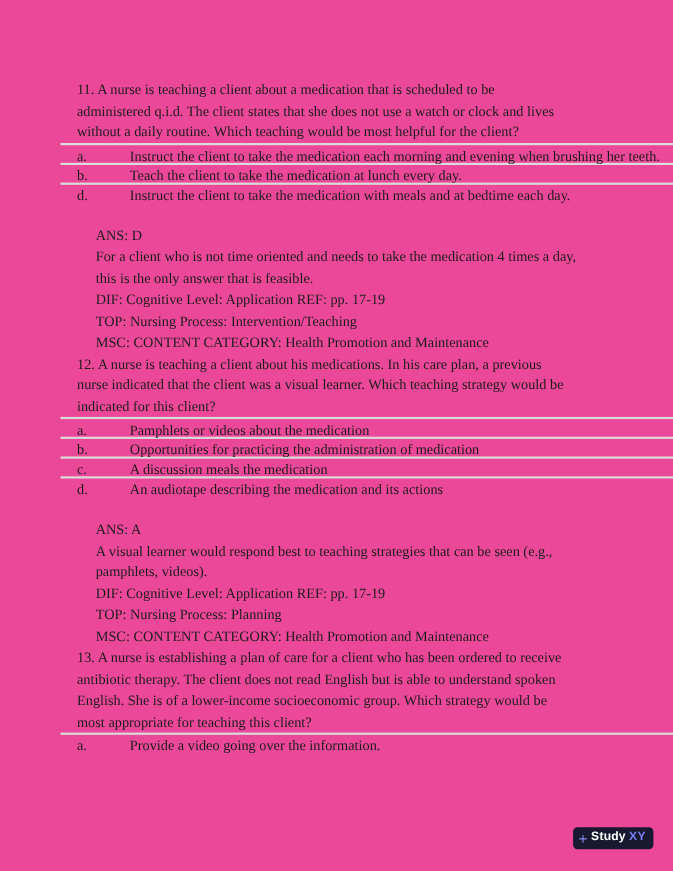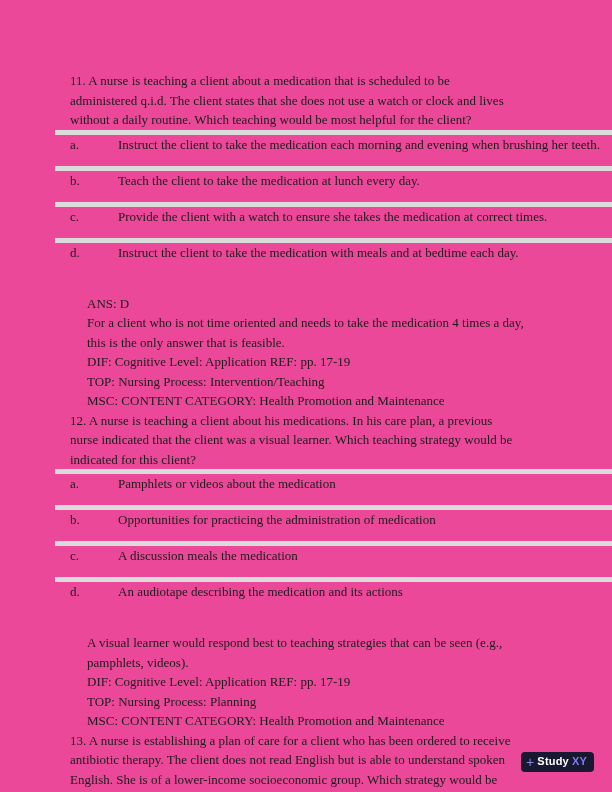--- a/index.html
+++ b/index.html
@@ -26,23 +26,23 @@
   }
   .para {
     margin: 0 66px 0 70px;
     white-space: pre-line;
   }
   .options {
     margin-left: 55px;
   }
   .opt-row {
     box-sizing: border-box;
-    height: 36px;
+    height: 18px;
     line-height: 20px;
-    border-top: 5px solid #f9a8d4;
+    border-top: 2px solid #f9a8d4;
     padding-left: 15px;
     white-space: nowrap;
     overflow: visible;
   }
   .opt-letter {
     display: inline-block;
     width: 48px;
   }
   .answer-block {
     margin-top: 20px;
@@ -80,23 +80,20 @@
 administered q.i.d. The client states that she does not use a watch or clock and lives
 without a daily routine. Which teaching would be most helpful for the client?</div>
     <div class="options">
       <div class="opt-row" style="border-top-color: rgb(219, 219, 219);">
         <span class="opt-letter">a.</span><span>Instruct the client to take the medication each morning and evening when brushing her teeth.</span>
       </div>
       <div class="opt-row" style="border-top-color: rgb(219, 219, 219);">
         <span class="opt-letter">b.</span><span>Teach the client to take the medication at lunch every day.</span>
       </div>
       <div class="opt-row" style="border-top-color: rgb(219, 219, 219);">
-        <span class="opt-letter">c.</span><span>Provide the client with a watch to ensure she takes the medication at correct times.</span>
-      </div>
-      <div class="opt-row" style="border-top-color: rgb(219, 219, 219);">
         <span class="opt-letter">d.</span><span>Instruct the client to take the medication with meals and at bedtime each day.</span>
       </div>
     </div>
     <div class="answer-block">
       <div class="para">ANS: D</div>
       <div class="para">For a client who is not time oriented and needs to take the medication 4 times a day,
 this is the only answer that is feasible.</div>
       <div class="para">DIF: Cognitive Level: Application REF: pp. 17-19</div>
       <div class="para">TOP: Nursing Process: Intervention/Teaching</div>
       <div class="para">MSC: CONTENT CATEGORY: Health Promotion and Maintenance</div>
@@ -113,20 +110,21 @@
         <span class="opt-letter">b.</span><span>Opportunities for practicing the administration of medication</span>
       </div>
       <div class="opt-row" style="border-top-color: rgb(219, 219, 219);">
         <span class="opt-letter">c.</span><span>A discussion meals the medication</span>
       </div>
       <div class="opt-row" style="border-top-color: rgb(219, 219, 219);">
         <span class="opt-letter">d.</span><span>An audiotape describing the medication and its actions</span>
       </div>
     </div>
     <div class="answer-block">
+      <div class="para">ANS: A</div>
       <div class="para">A visual learner would respond best to teaching strategies that can be seen (e.g.,
 pamphlets, videos).</div>
       <div class="para">DIF: Cognitive Level: Application REF: pp. 17-19</div>
       <div class="para">TOP: Nursing Process: Planning</div>
       <div class="para">MSC: CONTENT CATEGORY: Health Promotion and Maintenance</div>
     </div>
 
     <div class="para">13. A nurse is establishing a plan of care for a client who has been ordered to receive
 antibiotic therapy. The client does not read English but is able to understand spoken
 English. She is of a lower-income socioeconomic group. Which strategy would be

